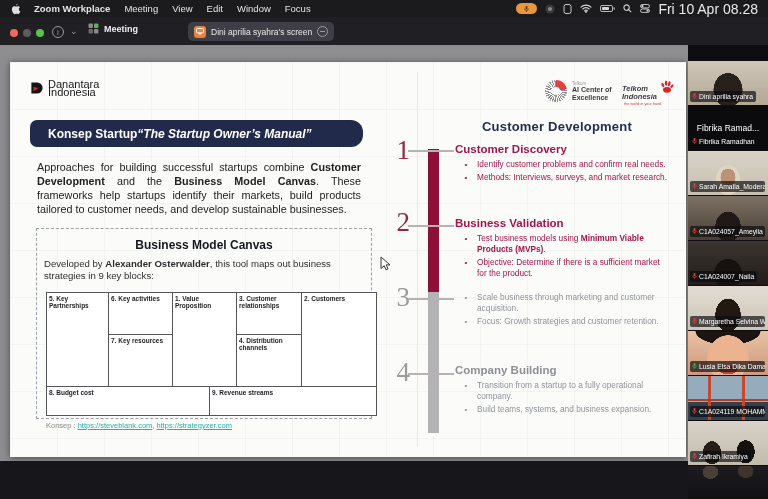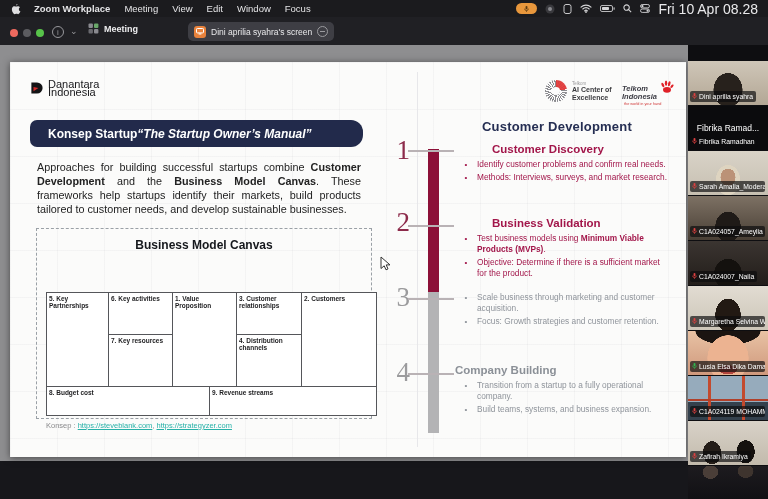--- a/index.html
+++ b/index.html
@@ -84,21 +84,21 @@
 
   
   .cd-title{position:absolute;left:432px;top:57px;width:230px;text-align:center;font-size:13px;font-weight:bold;color:#252e52;letter-spacing:.2px;}
   .bar-maroon{position:absolute;left:418px;top:87px;width:11px;height:143px;background:#8c1038;}
   .bar-gray{position:absolute;left:418px;top:230px;width:11px;height:141px;background:#b3b3b5;}
   .step-num{position:absolute;left:376px;width:24px;text-align:right;font-family:"Liberation Serif",serif;font-size:27px;line-height:28px;}
   .step-num.maroon{color:#8c2a4a;} .step-num.gray{color:#9b9b9d;}
   .step-line{position:absolute;left:398px;width:46px;height:2px;background:#b9b2b5;}
   .step{position:absolute;left:445px;width:215px;}
   .step-title{font-size:11.5px;font-weight:bold;margin-bottom:4px;}
-  .step.maroon .step-title{color:#a2164a;margin-left:37px;} .step.gray .step-title{color:#8b9097;}
+  .step.maroon .step-title{color:#a2164a;} .step.gray .step-title{color:#8b9097;}
   .bullet{display:flex;margin-bottom:2px;}
   .bullet .dot{width:22px;text-align:center;flex:0 0 22px;font-size:8px;line-height:11px;}
   .bullet .bt{width:190px;font-size:8.3px;line-height:1.32;}
   .step.maroon .bullet{color:#a2164a;} .step.gray .bullet{color:#8f949b;}
 
   
   .cursor{position:absolute;left:370px;top:194px;z-index:30;}
 
   
   .sidebar{position:absolute;left:688px;top:45px;width:80px;height:454px;background:#0e0e11;overflow:hidden;}
@@ -234,20 +234,21 @@
 
       <div class="banner">
         <span>Konsep Startup </span>
           <span class="it">“The Startup Owner’s Manual”</span>
       </div>
 
       <div class="intro"><span>Approaches for building successful startups combine </span><span style="font-weight: bold;">Customer Development</span><span> and the </span><span style="font-weight: bold;">Business Model Canvas</span><span>. These frameworks help startups identify their markets, build products tailored to customer needs, and develop sustainable businesses.</span></div>
 
       <div class="bmc-box"></div>
       <div class="bmc-title">Business Model Canvas</div>
+      <div class="bmc-sub"><span>Developed by </span><span style="font-weight: bold;">Alexander Osterwalder</span><span>, this tool maps out business strategies in 9 key blocks:</span></div>
       <div class="bmc-table">
         <div class="cell c5">5. Key Partnerships</div>
         <div class="cell c6">6. Key activities</div>
         <div class="cell c7">7. Key resources</div>
         <div class="cell c1">1. Value Proposition</div>
         <div class="cell c3">3. Customer relationships</div>
         <div class="cell c4">4. Distribution channels</div>
         <div class="cell c2">2. Customers</div>
         <div class="cell c8">8. Budget cost</div>
         <div class="cell c9">9. Revenue streams</div>

